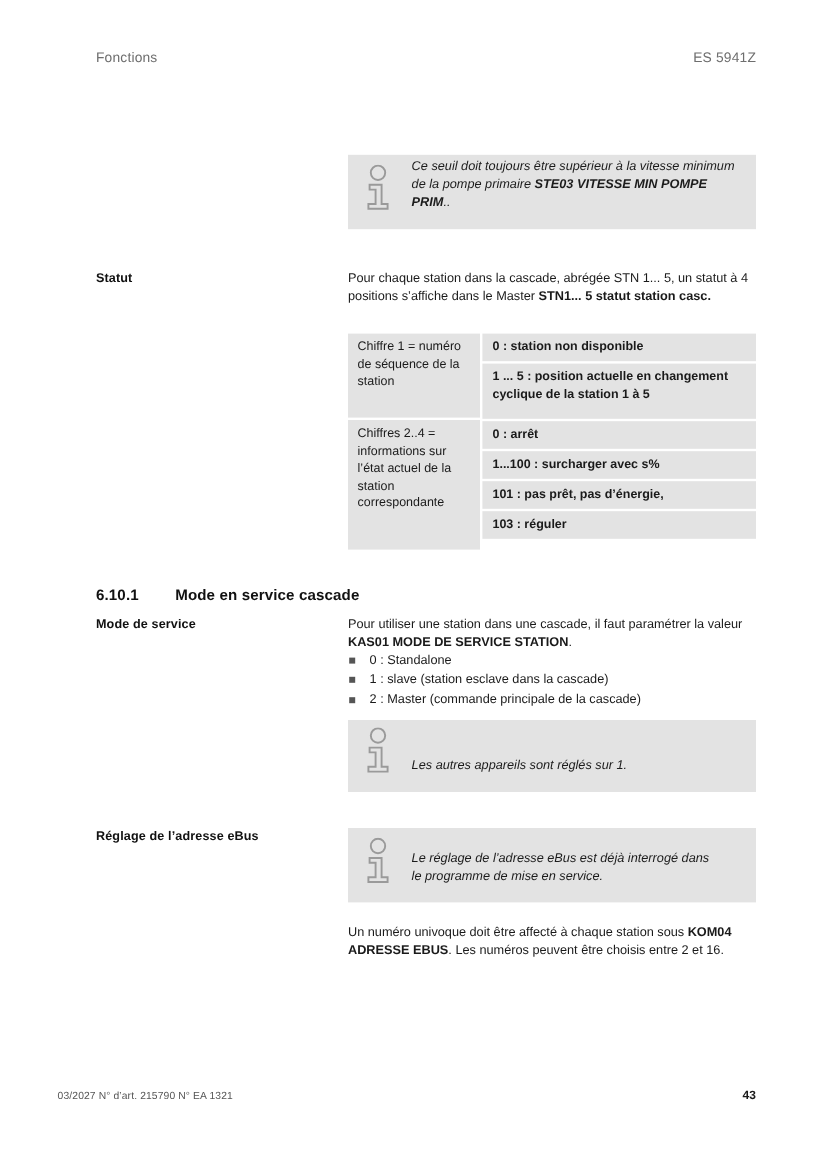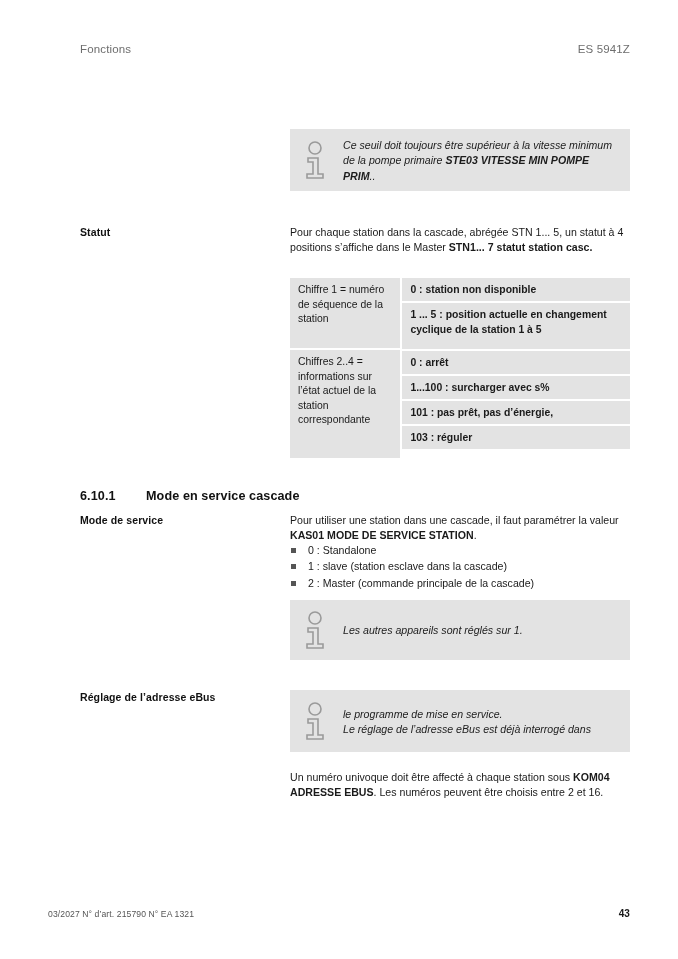--- a/index.html
+++ b/index.html
@@ -58,21 +58,21 @@
     position: absolute;
     left: 210px;
     width: 340px;
   }
 
   
   .notebox {
     background: #e3e3e3;
     box-sizing: border-box;
     display: flex;
-    align-items: center;
+    align-items: flex-end;
     padding: 14px 14px 14px 13px;
   }
   .note-icon {
     flex: 0 0 auto;
     width: 26px;
     height: 40px;
     margin-right: 14px;
     margin-top: 1px;
   }
   .note-icon svg { display: block; }
@@ -196,21 +196,21 @@
           <circle cx="12" cy="7" r="6" fill="none" stroke="#9a9a9a" stroke-width="1.6"></circle>
           <path d="M5 17 H15 V33 H20 V37 H4 V33 H10 V21 H5 Z" fill="none" stroke="#9a9a9a" stroke-width="1.6" stroke-linejoin="miter"></path>
         </svg>
       </span>
       <div class="note-text"><span>Ce seuil doit toujours être supérieur à la vitesse minimum de la pompe primaire </span><b>STE03 VITESSE MIN POMPE PRIM</b><span>..</span></div>
     </div>
   </div>
 
   <div class="row" style="top:225px;">
     <div class="marginal">Statut</div>
-    <div class="content para"><span>Pour chaque station dans la cascade, abrégée STN 1... 5, un statut à 4 positions s’affiche dans le Master </span><b>STN1... 7 statut station casc.</b></div>
+    <div class="content para"><span>Pour chaque station dans la cascade, abrégée STN 1... 5, un statut à 4 positions s’affiche dans le Master </span><b>STN1... 5 statut station casc.</b></div>
   </div>
 
   <div class="row" style="top:278px;">
     <div class="content">
       <div class="tbl">
         <div class="tbl-col-left">
           <div class="cell cell-l1">Chiffre 1 = numéro de séquence de la station</div>
           <div class="cell cell-l2">Chiffres 2..4 = informations sur l’état actuel de la station correspondante</div>
         </div>
         <div class="tbl-col-right">
@@ -264,22 +264,22 @@
   <div class="row" style="top:690px;">
     <div class="marginal">Réglage de l’adresse eBus</div>
     <div class="notebox content" style="height:62px;">
       <span class="note-icon">
         <svg width="26" height="40" viewBox="0 0 26 40" aria-hidden="true">
           <circle cx="12" cy="7" r="6" fill="none" stroke="#9a9a9a" stroke-width="1.6"></circle>
           <path d="M5 17 H15 V33 H20 V37 H4 V33 H10 V21 H5 Z" fill="none" stroke="#9a9a9a" stroke-width="1.6" stroke-linejoin="miter"></path>
         </svg>
       </span>
       <div class="note-text">
+        <div>Le réglage de l’adresse eBus est déjà interrogé dans</div>
         <div>le programme de mise en service.</div>
-        <div>Le réglage de l’adresse eBus est déjà interrogé dans</div>
       </div>
     </div>
   </div>
 
   <div class="row" style="top:770px;">
     <div class="content para"><span>Un numéro univoque doit être affecté à chaque station sous </span><b>KOM04 ADRESSE EBUS</b><span>. Les numéros peuvent être choisis entre 2 et 16.</span></div>
   </div>
 
   <div class="footer">
     <span>03/2027  N° d’art. 215790  N° EA 1321</span>

